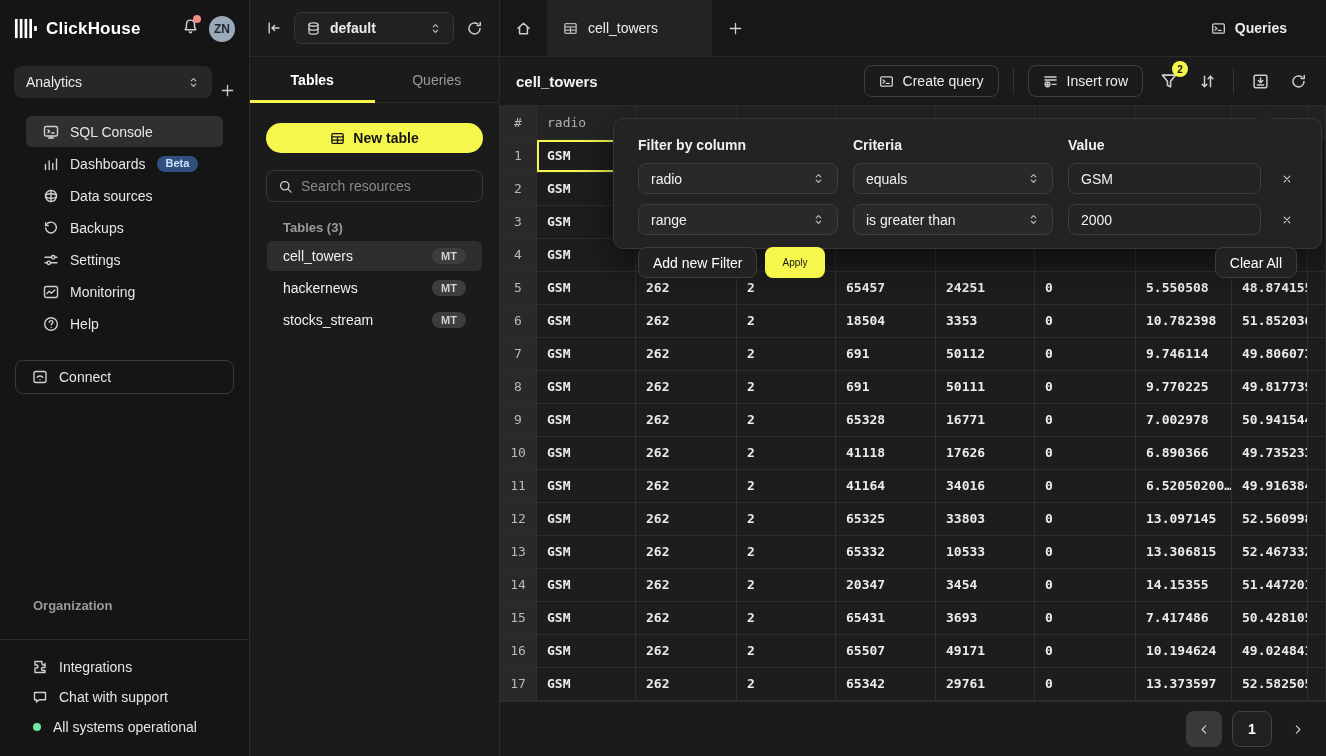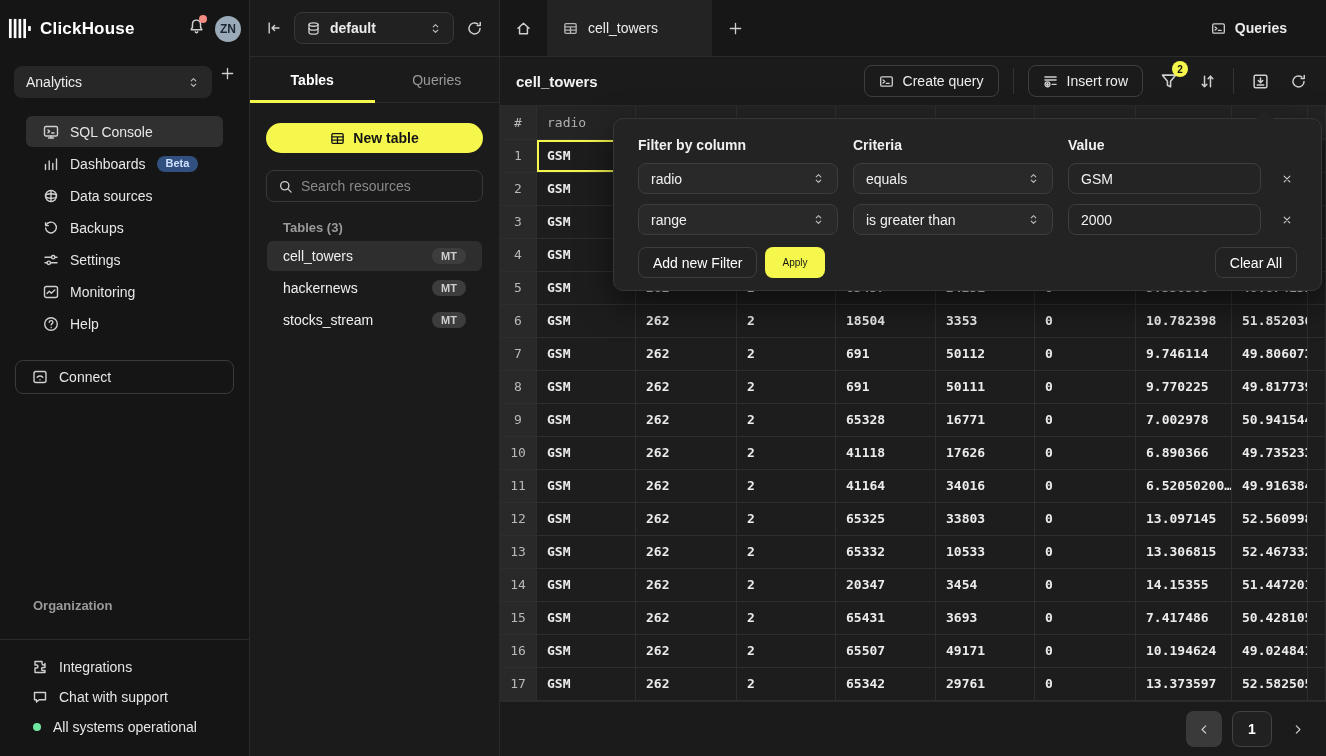--- a/index.html
+++ b/index.html
@@ -11,27 +11,27 @@
     --text:#e9e9e9; --muted:#9a9a9a;
   }
   *{margin:0;padding:0;box-sizing:border-box;}
   body{background:#0b0b0b;font-family:"Liberation Sans",sans-serif;color:var(--text);}
   .screen{position:relative;width:1326px;height:756px;background:var(--main-bg);overflow:hidden;display:flex;}
   .i{display:inline-flex;align-items:center;justify-content:center;color:#cfcfcf;flex:none;}
   button{font-family:inherit;background:none;border:none;color:inherit;cursor:pointer;}
 
   
   .sidebar{width:250px;flex:none;background:var(--sb-bg);border-right:1px solid var(--border);display:flex;flex-direction:column;}
-  .sb-top{height:57px;display:flex;align-items:center;padding:0 8px;justify-content:center;}
+  .sb-top{height:57px;display:flex;align-items:center;padding:0 14px;justify-content:center;}
   .logo-text{font-size:17px;font-weight:700;color:#fff;margin-left:9px;letter-spacing:.2px;}
   .sb-top .spacer{flex:1;}
   .bell{position:relative;margin-right:10px;color:#d6d6d6;}
   .bell .dot{position:absolute;top:-3px;right:-2px;width:8px;height:8px;border-radius:50%;background:var(--red);}
   .avatar{width:26px;height:26px;border-radius:50%;background:var(--avatar);color:#1d2733;font-size:12px;font-weight:700;display:flex;align-items:center;justify-content:center;}
-  .ws-row{display:flex;align-items:flex-start;padding:9px 14px 0;gap:8px;}
+  .ws-row{display:flex;align-items:flex-end;padding:9px 14px 0;gap:8px;}
   .ws-select{flex:1;height:32px;background:#272727;border-radius:8px;display:flex;align-items:center;padding:0 12px;font-size:14px;color:#ececec;}
   .ws-select .sel-chev{margin-left:auto;color:#bdbdbd;}
   .ws-plus{color:#d0d0d0;display:flex;}
   .menu{margin-top:18px;padding:0 26px;}
   .menu-item{height:31px;margin-bottom:1px;border-radius:6px;display:flex;align-items:center;padding:0 17px;gap:11px;font-size:14px;color:#e6e6e6;cursor:pointer;}
   .menu-item.active{background:#303030;}
   .beta-badge{background:var(--beta-bg);color:var(--beta-text);font-size:11px;font-weight:700;padding:2.5px 9px;border-radius:10px;line-height:1;}
   .connect-btn{margin:20px 15px 0;height:34px;border:1px solid #3a3a3a;border-radius:8px;display:flex;align-items:center;gap:11px;padding:0 16px;color:#e6e6e6;font-size:14px;}
   .org-section{margin-top:auto;padding:0 15px;}
   .org-label{font-size:13px;color:var(--muted);font-weight:600;padding-left:18px;margin-bottom:8px;}
@@ -89,21 +89,21 @@
   .gc.sel{box-shadow:inset 0 0 0 2px var(--accent);}
 
   
   .pagebar{position:absolute;left:0;right:0;bottom:0;height:55px;background:var(--main-bg);border-top:1px solid var(--border);display:flex;align-items:center;justify-content:flex-end;gap:10px;padding-right:14px;}
   .pg-prev{width:36px;height:36px;border-radius:8px;background:#3a3a3a;color:#a8a8a8;display:flex;align-items:center;justify-content:center;}
   .pg-num{width:40px;height:36px;border:1px solid #424242;border-radius:8px;background:#212121;display:flex;align-items:center;justify-content:center;font-size:14px;font-weight:600;color:#fff;}
   .pg-next{width:30px;height:36px;display:flex;align-items:center;justify-content:center;color:#9a9a9a;}
   .pg-next .i svg{transform:scaleX(-1);}
 
   
-  .fpop{position:absolute;left:113px;top:118px;width:709px;height:173px;background:var(--pop-bg);border:1px solid #363636;border-radius:10px;box-shadow:0 12px 34px rgba(0,0,0,.55);z-index:6;padding:18px 24px 0;}
+  .fpop{position:absolute;left:113px;top:118px;width:709px;height:131px;background:var(--pop-bg);border:1px solid #363636;border-radius:10px;box-shadow:0 12px 34px rgba(0,0,0,.55);z-index:6;padding:18px 24px 0;}
   .caret{position:absolute;top:-9px;left:642px;width:0;height:0;border-left:9px solid transparent;border-right:9px solid transparent;border-bottom:9px solid var(--pop-bg);}
   .f-head,.f-row,.f-actions-grid{display:grid;grid-template-columns:200px 200px 193px 1fr;gap:15px;align-items:center;}
   .f-head span{font-size:14px;font-weight:600;color:#f0f0f0;}
   .f-row{margin-top:10px;}
   .fselect{height:31px;background:#292929;border:1px solid #3d3d3d;border-radius:8px;display:flex;align-items:center;padding:0 12px;font-size:14px;color:#f0f0f0;cursor:pointer;}
   .fselect .sel-chev{margin-left:auto;color:#bdbdbd;}
   .finput{height:31px;background:#242424;border:1px solid #3d3d3d;border-radius:8px;color:#f0f0f0;padding:0 12px;font-size:14px;width:100%;outline:none;font-family:inherit;}
   .fclose{justify-self:center;color:#cfcfcf;display:flex;width:22px;height:22px;align-items:center;justify-content:center;}
   .f-actions{margin-top:12px;display:flex;align-items:center;gap:8px;}
   .btn-dark{height:31px;border:1px solid #3d3d3d;border-radius:8px;background:#222;color:#fff;font-size:14px;padding:0 14px;}

